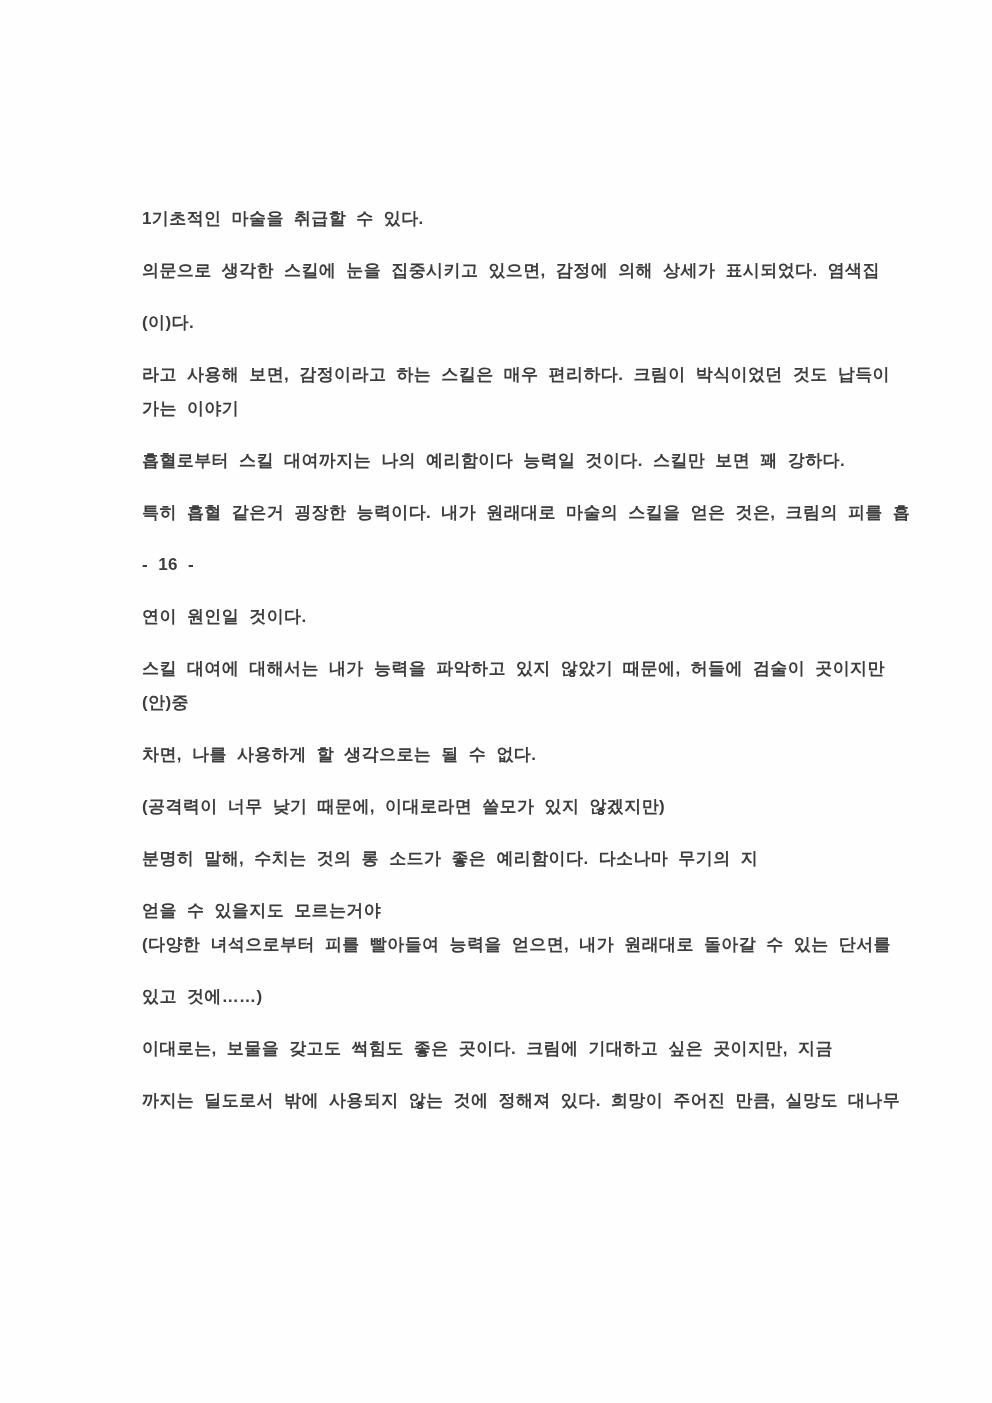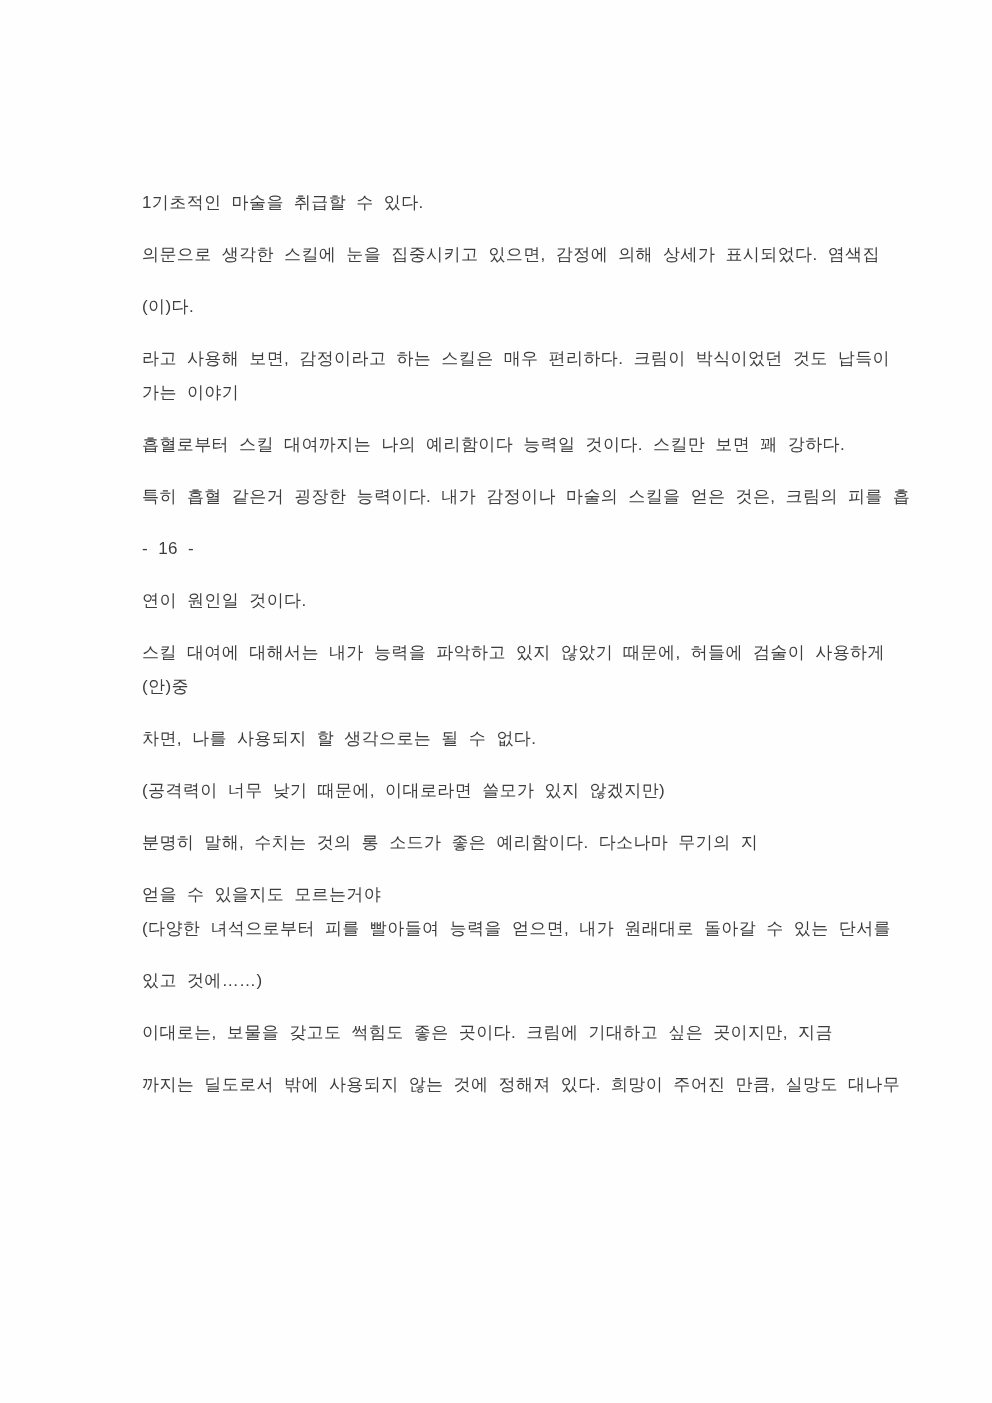--- a/index.html
+++ b/index.html
@@ -15,21 +15,22 @@
     font-family: "Liberation Sans", sans-serif;
     overflow: hidden;
   }
   .content {
     position: absolute;
     left: 142px;
     top: 186px;
     width: 724px;
   }
   .para {
-    margin: 0 0 18px 0;
+    margin: 16px 0 18px 0;
+    font-weight: bold;
   }
   .line {
     font-size: 17px;
     line-height: 34px;
     color: #3d3d3d;
     white-space: nowrap;
     word-spacing: 5px;
     letter-spacing: 0.4px;
   }
 </style>
@@ -54,39 +55,39 @@
     <div class="para">
       <div class="line">라고 사용해 보면, 감정이라고 하는 스킬은 매우 편리하다. 크림이 박식이었던 것도 납득이</div>
       <div class="line">가는 이야기</div>
     </div>
 
     <div class="para">
       <div class="line">흡혈로부터 스킬 대여까지는 나의 예리함이다 능력일 것이다. 스킬만 보면 꽤 강하다.</div>
     </div>
 
     <div class="para">
-      <div class="line">특히 흡혈 같은거 굉장한 능력이다. 내가 감정이나 마술의 스킬을 얻은 것은, 크림의 피를 흡</div>
+      <div class="line">특히 흡혈 같은거 굉장한 능력이다. 내가 원래대로 마술의 스킬을 얻은 것은, 크림의 피를 흡</div>
     </div>
 
     <div class="para">
       <div class="line">- 16 -</div>
     </div>
 
     <div class="para">
       <div class="line">연이 원인일 것이다.</div>
     </div>
 
     <div class="para">
-      <div class="line">스킬 대여에 대해서는 내가 능력을 파악하고 있지 않았기 때문에, 허들에 검술이 사용하게</div>
+      <div class="line">스킬 대여에 대해서는 내가 능력을 파악하고 있지 않았기 때문에, 허들에 검술이 곳이지만</div>
       <div class="line">(안)중</div>
     </div>
 
 
     <div class="para">
-      <div class="line">차면, 나를 사용되지 할 생각으로는 될 수 없다.</div>
+      <div class="line">차면, 나를 사용하게 할 생각으로는 될 수 없다.</div>
     </div>
 
     <div class="para">
       <div class="line">(공격력이 너무 낮기 때문에, 이대로라면 쓸모가 있지 않겠지만)</div>
     </div>
 
     <div class="para">
       <div class="line">분명히 말해, 수치는 것의 롱 소드가 좋은 예리함이다. 다소나마 무기의 지</div>
     </div>
 

